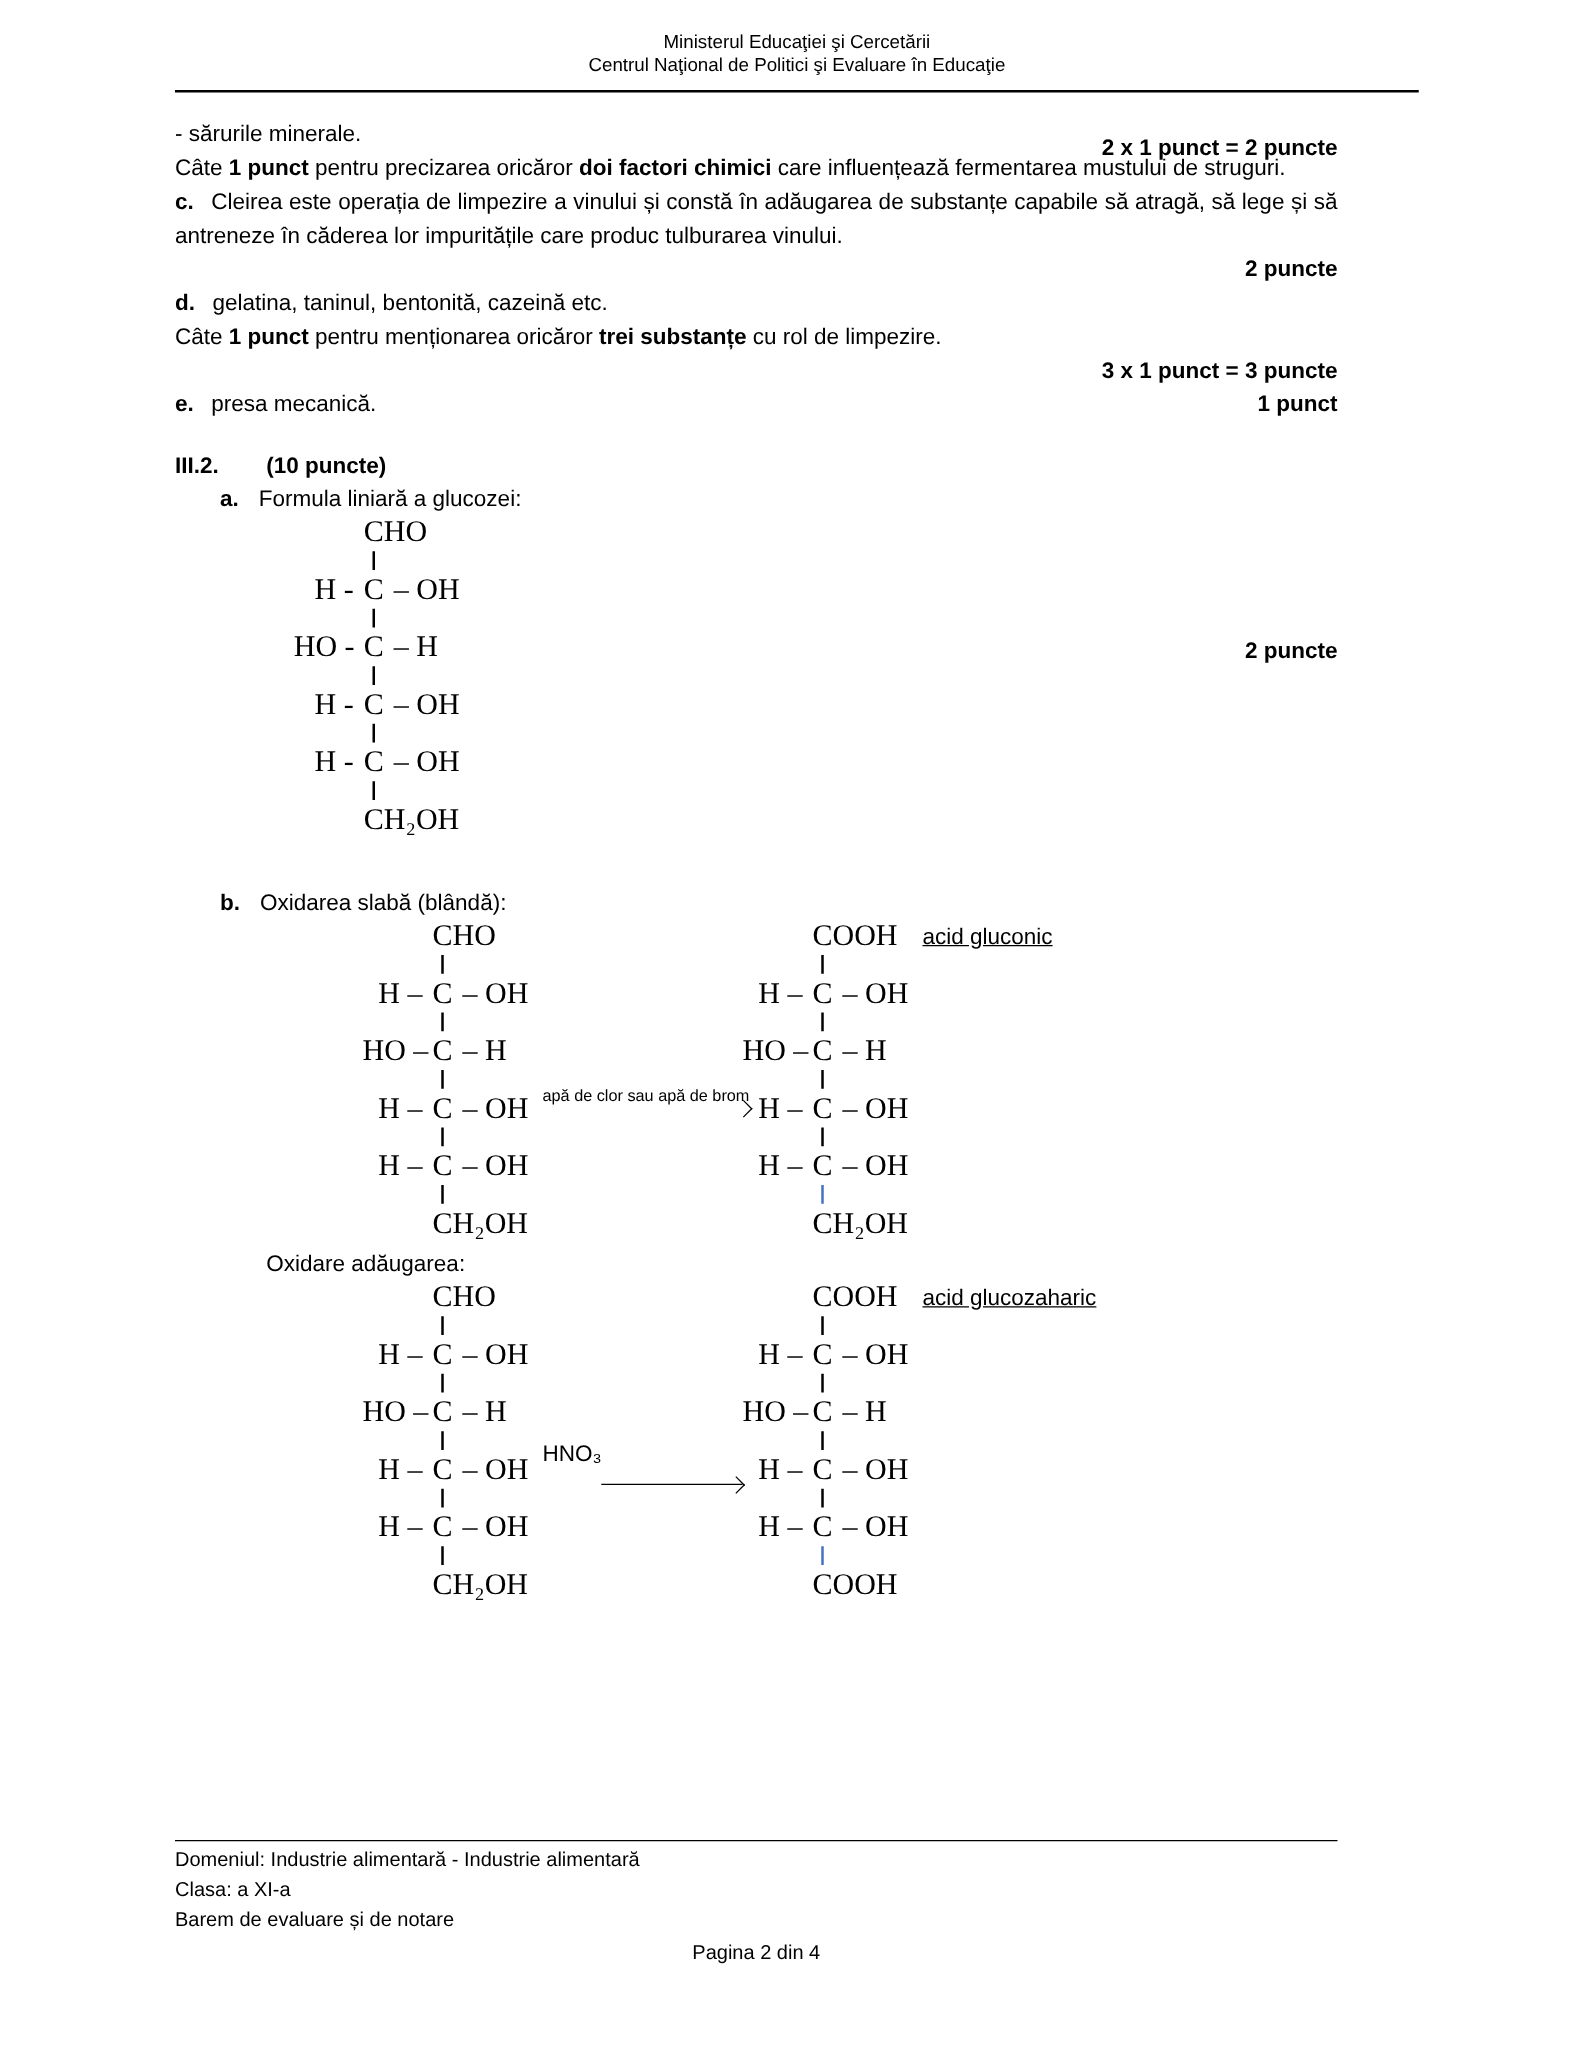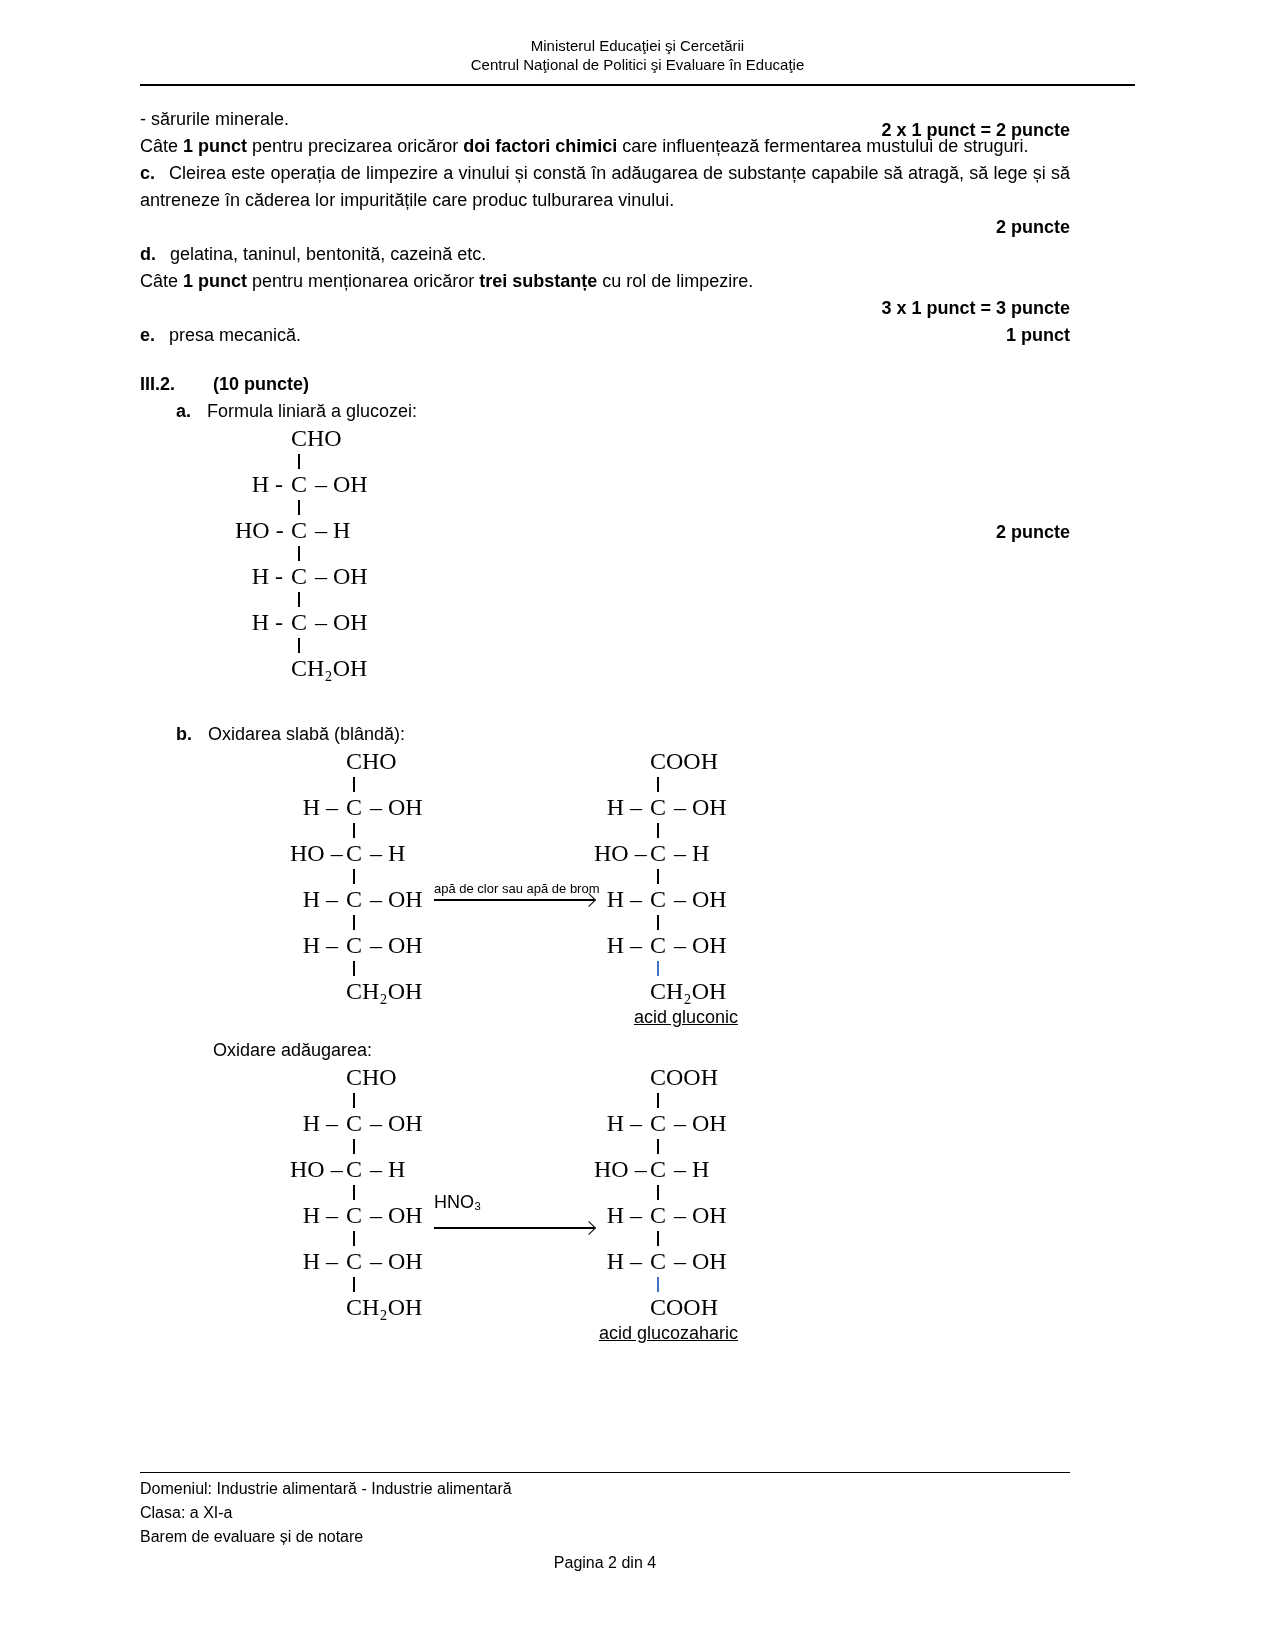--- a/index.html
+++ b/index.html
@@ -1,18 +1,18 @@
 <!DOCTYPE html>
 <html><head>
 <meta charset="utf-8">
 <style>
   html,body{margin:0;padding:0;}
   body{width:1275px;height:1650px;background:#fff;color:#000;font-family:"Liberation Sans",sans-serif;}
   .page{position:relative;width:1275px;height:1650px;overflow:hidden;background:#fff;}
-  .header{padding-top:36px;text-align:center;font-size:15px;line-height:19px;}
+  .header{padding-top:24px;text-align:center;font-size:15px;line-height:19px;}
   .header-rule{margin:10px 140px 0;border-bottom:2px solid #000;}
   .content{padding:20px 205px 0 140px;font-size:18px;line-height:27px;}
   .para{text-align:justify;position:relative;}
   b{font-weight:bold;}
   .plabel{margin-right:14px;}
   .abs-score{position:absolute;right:0;bottom:16px;font-weight:bold;}
   .score-line{text-align:right;font-weight:bold;}
   .flex-line{display:flex;justify-content:space-between;}
   .heading-iii2{display:flex;gap:38px;font-weight:bold;margin-top:22px;}
   .item-line{margin-left:36px;display:flex;gap:16px;}
@@ -22,29 +22,29 @@
   .structure-a-wrap .chem{margin-left:95px;}
   .points-abs{position:absolute;right:0;top:94px;font-weight:bold;}
   .chem{display:inline-block;font-size:24px;font-family:Liberation Serif, serif;}
   .chem-row{display:flex;align-items:center;height:26px;}
   .chem-row.bond{height:20px;}
   .chem-l{width:56px;text-align:right;padding-right:8px;box-sizing:border-box;white-space:pre;}
   .chem-c{width:16px;white-space:nowrap;overflow:visible;}
   .chem-r{width:72px;padding-left:8px;box-sizing:border-box;white-space:pre;}
   .bond-line{display:inline-block;width:1.5px;height:15px;background:#000;margin-left:7px;}
   .reaction{display:flex;align-items:flex-start;margin-left:150px;}
-  .arrow-block{display:flex;flex-direction:column;align-items:flex-start;width:160px;}
+  .arrow-block{display:flex;flex-direction:row;align-items:flex-end;width:160px;}
   .r1 .arrow-block{margin-top:133px;}
   .r2 .arrow-block{margin-top:127px;}
   .arrow-label{white-space:nowrap;}
   .r1 .arrow-label{font-size:13px;line-height:16px;margin-bottom:2px;}
   .r2 .arrow-label{font-size:18px;line-height:22px;margin-bottom:14px;}
   .arrow-shaft{position:relative;width:100%;height:1.5px;background:#000;}
   .arrow-shaft::after{content:"";position:absolute;right:0;top:-4px;width:9px;height:9px;border-top:1.5px solid #000;border-right:1.5px solid #000;transform:rotate(45deg);}
-  .product{display:flex;flex-direction:column;}
+  .product{display:flex;flex-direction:row;}
   .product .caption{text-align:right;text-decoration:underline;}
   .oxidare-line{margin-left:73px;margin-top:6px;}
   .footer{position:absolute;left:140px;right:205px;bottom:75px;font-size:16px;line-height:24px;}
   .footer-rule{border-top:1px solid #000;margin-bottom:4px;}
   .page-num{text-align:center;margin-top:2px;}
 </style>
 </head>
 <body>
 
 <div class="page">

